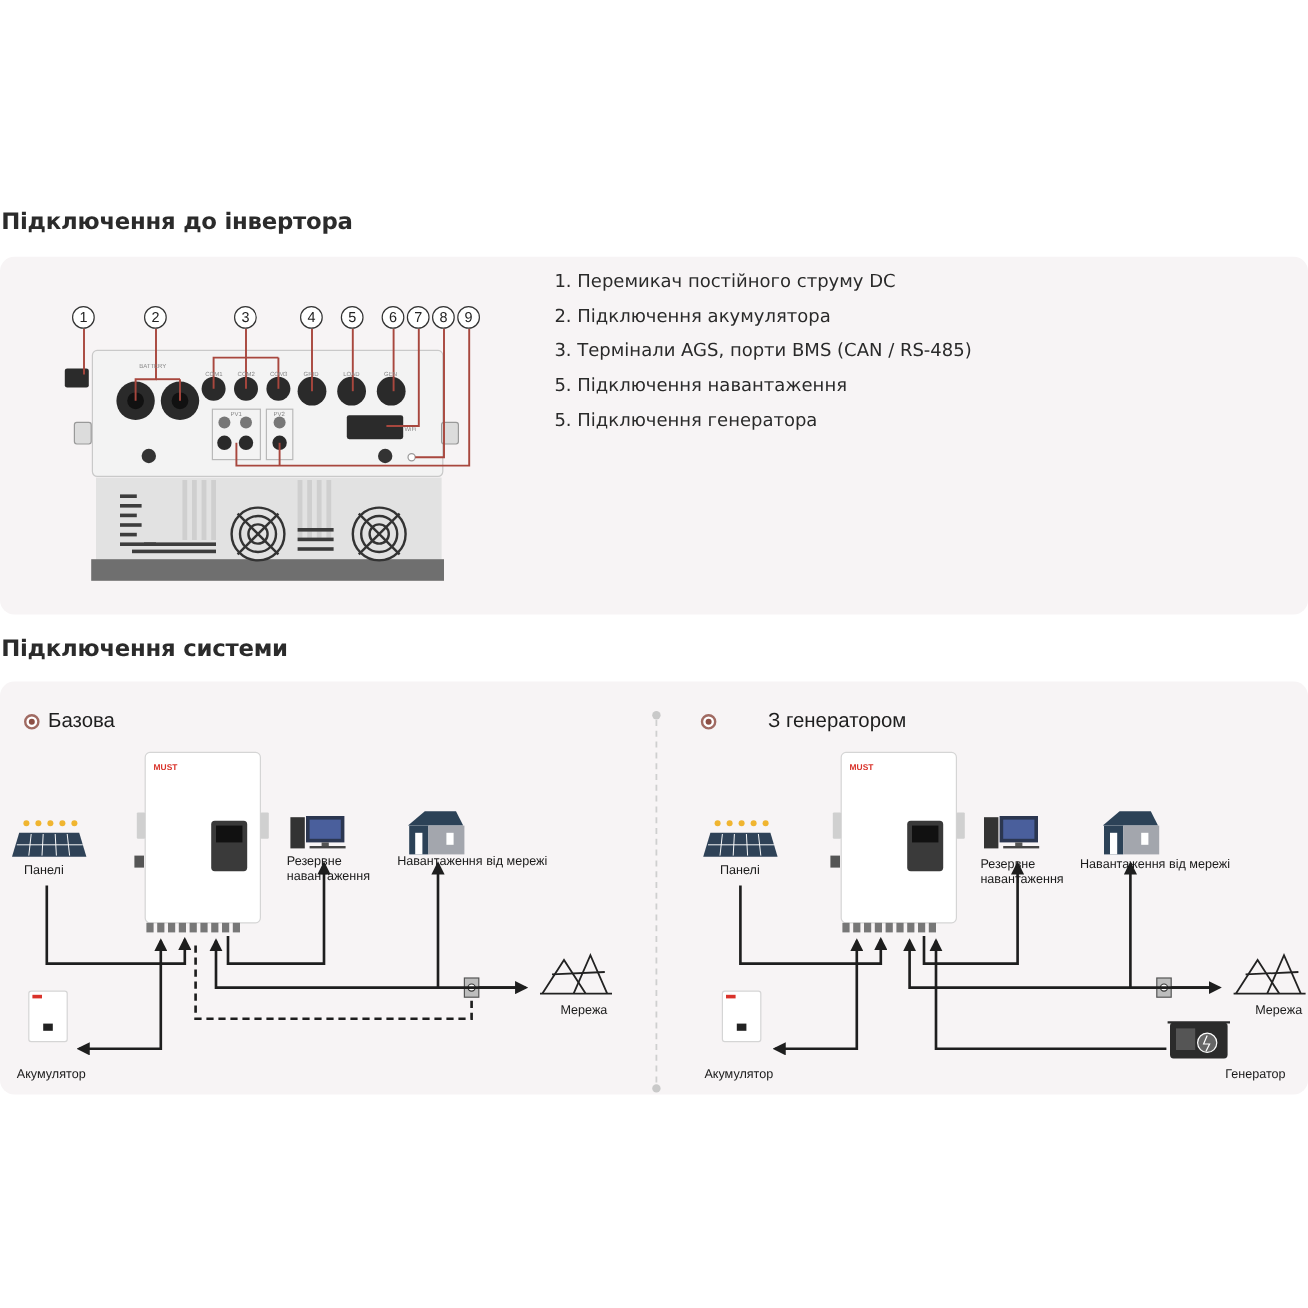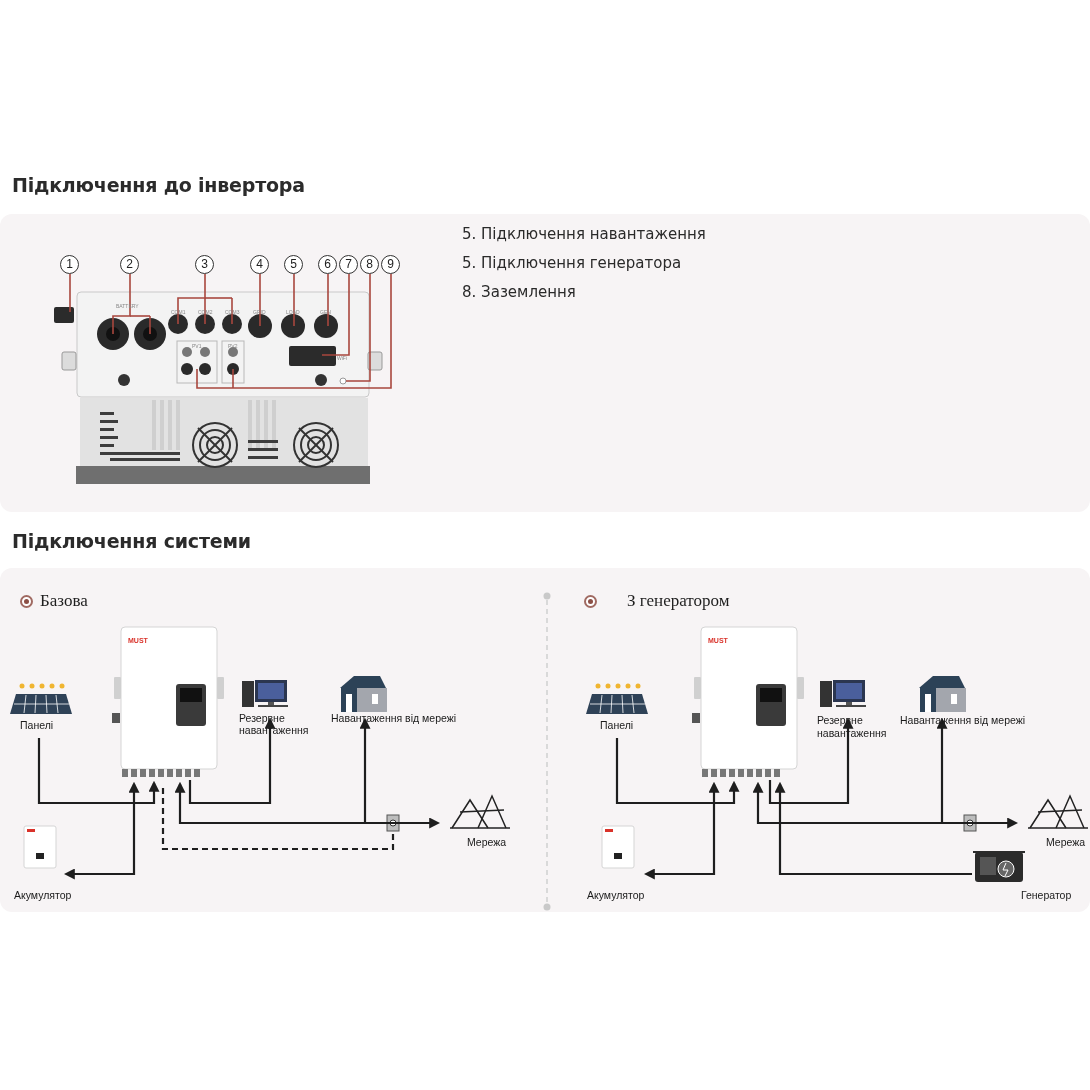--- a/index.html
+++ b/index.html
@@ -1,32 +1,32 @@
 <!DOCTYPE html>
 <html><head>
 <meta charset="utf-8">
 <style>
   * { box-sizing: border-box; margin: 0; padding: 0; }
   html, body { width: 1090px; height: 1090px; background: #ffffff; overflow: hidden; }
   body { position: relative; font-family: "DejaVu Sans", "Liberation Sans", sans-serif; color: #222; }
 
-  .section-title { position: absolute; left: 12px; font-weight: bold; font-size: 19px; color: #2b2b2b; letter-spacing: -0.2px; }
+  .section-title { position: absolute; left: 1px; font-weight: bold; font-size: 19px; color: #2b2b2b; letter-spacing: -0.2px; }
   .panel { position: absolute; left: 0; width: 1090px; background: #f7f4f5; border-radius: 12px; }
 
   #title-inverter { top: 174px; }
   #panel-inverter { top: 214px; height: 298px; }
   #title-system { top: 530px; text-align: right; }
   #panel-system { top: 568px; height: 344px; }
 
   .spec-list { position: absolute; left: 462px; top: 224px; list-style: none; }
   .spec-list li { font-size: 15px; color: #2a2a2a; height: 29px; line-height: 20px; white-space: nowrap; }
 
   .callout { position: absolute; width: 19px; height: 19px; border: 1.4px solid #333; border-radius: 50%; font-size: 12px; line-height: 16px; text-align: center; color: #222; background: #fff; font-family: "Liberation Sans", sans-serif; }
 
-  .variant-title { position: absolute; font-size: 17px; color: #1e1e1e; font-family: Liberation Serif, serif; }
+  .variant-title { position: absolute; font-size: 17px; color: #1e1e1e; font-family: Liberation Sans, sans-serif; }
   .radio-dot { position: absolute; width: 13px; height: 13px; border-radius: 50%; border: 2px solid #a06a62; background: #fff; }
   .radio-dot::after { content: ""; position: absolute; left: 2px; top: 2px; width: 5px; height: 5px; border-radius: 50%; background: #8c4f45; }
 
   .lbl { position: absolute; font-family: "Liberation Sans", sans-serif; font-size: 10.5px; color: #1a1a1a; line-height: 13px; white-space: nowrap; }
 
   svg { position: absolute; left: 0; top: 0; overflow: visible; }
 </style>
 </head>
 <body>
 
@@ -145,38 +145,40 @@
 <div class="lbl" style="left:198px;top:306px;font-size:5px;color:#888;">COM2</div>
 <div class="lbl" style="left:225px;top:306px;font-size:5px;color:#888;">COM3</div>
 <div class="lbl" style="left:253px;top:306px;font-size:5px;color:#888;">GRID</div>
 <div class="lbl" style="left:286px;top:306px;font-size:5px;color:#888;">LOAD</div>
 <div class="lbl" style="left:320px;top:306px;font-size:5px;color:#888;">GEN</div>
 <div class="lbl" style="left:192px;top:340px;font-size:5px;color:#888;">PV1</div>
 <div class="lbl" style="left:228px;top:340px;font-size:5px;color:#888;">PV2</div>
 <div class="lbl" style="left:337px;top:352px;font-size:5px;color:#888;">WiFi</div>
 
 <ol class="spec-list">
+  <li>1. Перемикач постійного струму DC</li>
+  <li>2. Підключення акумулятора</li>
+  <li>3. Термінали AGS, порти BMS (CAN / RS-485)</li>
   <li>5. Підключення навантаження</li>
   <li>5. Підключення генератора</li>
-  <li>8. Заземлення</li>
 </ol>
 
 <div class="section-title" id="title-system">Підключення системи</div>
 <div class="panel" id="panel-system"></div>
 
 <svg width="1090" height="1090">
   <circle cx="547" cy="596" r="3.5" fill="#c9c9c9"></circle>
   <line x1="547" y1="600" x2="547" y2="904" stroke="#cfcfcf" stroke-width="1.5" stroke-dasharray="5,4"></line>
   <circle cx="547" cy="907" r="3.5" fill="#c9c9c9"></circle>
 </svg>
 
 <span class="radio-dot" style="left:20px;top:595px;"></span>
 <div class="variant-title" style="left:40px;top:591px;">Базова</div>
 <span class="radio-dot" style="left:584px;top:595px;"></span>
-<div class="variant-title" style="left:627px;top:591px;">З генератором</div>
+<div class="variant-title" style="left:640px;top:591px;">З генератором</div>
 
 <svg width="1090" height="1090">
   <defs>
     <marker id="arr" viewBox="0 0 10 10" refX="8" refY="5" markerWidth="5" markerHeight="5" orient="auto-start-reverse">
       <path d="M0,0 L10,5 L0,10 z" fill="#1e1e1e"></path>
     </marker>
   </defs>
 
   <g>
     <g fill="#f0b530">

